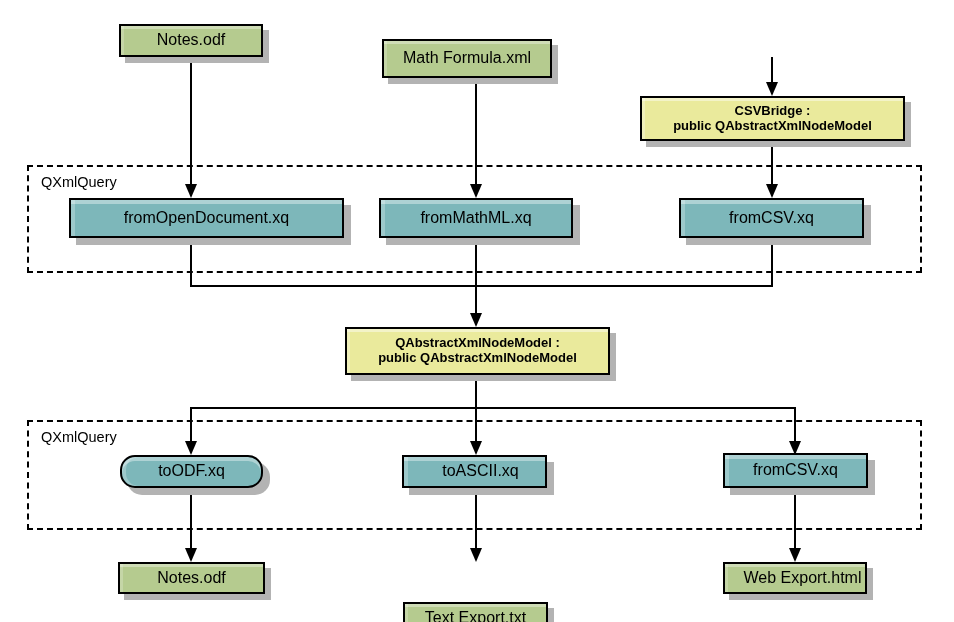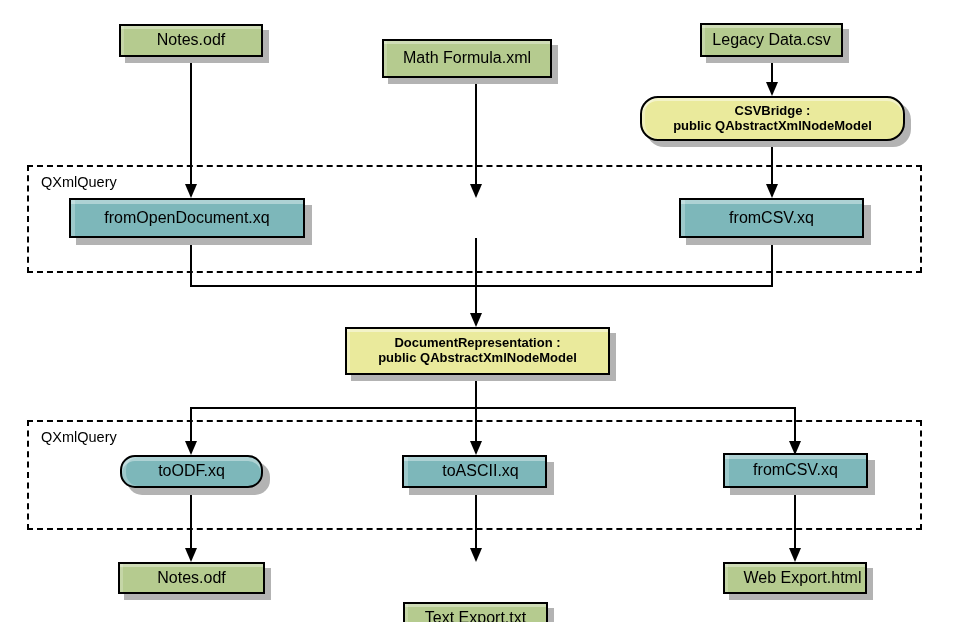--- a/index.html
+++ b/index.html
@@ -124,38 +124,38 @@
   <div class="arrow" style="left:470px; top:548px;"></div>
   <div class="vline" style="left:794px; top:488px; height:61px;"></div>
   <div class="arrow" style="left:789px; top:548px;"></div>
 
   <div class="node file" style="left:119px; top:24px; width:144px; height:33px;">
     <span>Notes.odf</span>
   </div>
   <div class="node file" style="left:382px; top:23px; width:170px; height:39px;margin-top:16px;">
     <span>Math Formula.xml</span>
   </div>
-  <div class="node file" style="left:700px; top:23px; width:143px; height:34px;">
-    <span>Legacy Data.csv</span>
-  </div>
 
-  <div class="node model" style="left:640px; top:96px; width:265px; height:45px;border-radius:18px;">
+  <div class="node model" style="left:640px; top:96px; width:265px; height:45px;">
     <span>CSVBridge :</span>
     <span>public QAbstractXmlNodeModel</span>
   </div>
 
-  <div class="node query" style="left:69px; top:198px; width:236px; height:40px;">
+  <div class="node query" style="left:69px; top:198px; width:275px; height:40px;">
     <span>fromOpenDocument.xq</span>
+  </div>
+  <div class="node query" style="left:379px; top:198px; width:194px; height:40px;">
+    <span>fromMathML.xq</span>
   </div>
   <div class="node query" style="left:679px; top:198px; width:185px; height:40px;">
     <span>fromCSV.xq</span>
   </div>
 
   <div class="node model" style="left:345px; top:327px; width:265px; height:48px;">
-    <span>DocumentRepresentation :</span>
+    <span>QAbstractXmlNodeModel :</span>
     <span>public QAbstractXmlNodeModel</span>
   </div>
 
   <div class="node query" style="left:120px; top:455px; width:143px; height:33px;border-radius:15px;">
     <span>toODF.xq</span>
   </div>
   <div class="node query" style="left:402px; top:455px; width:145px; height:33px;padding-left:12px;">
     <span>toASCII.xq</span>
   </div>
   <div class="node query" style="left:723px; top:453px; width:145px; height:35px;">

